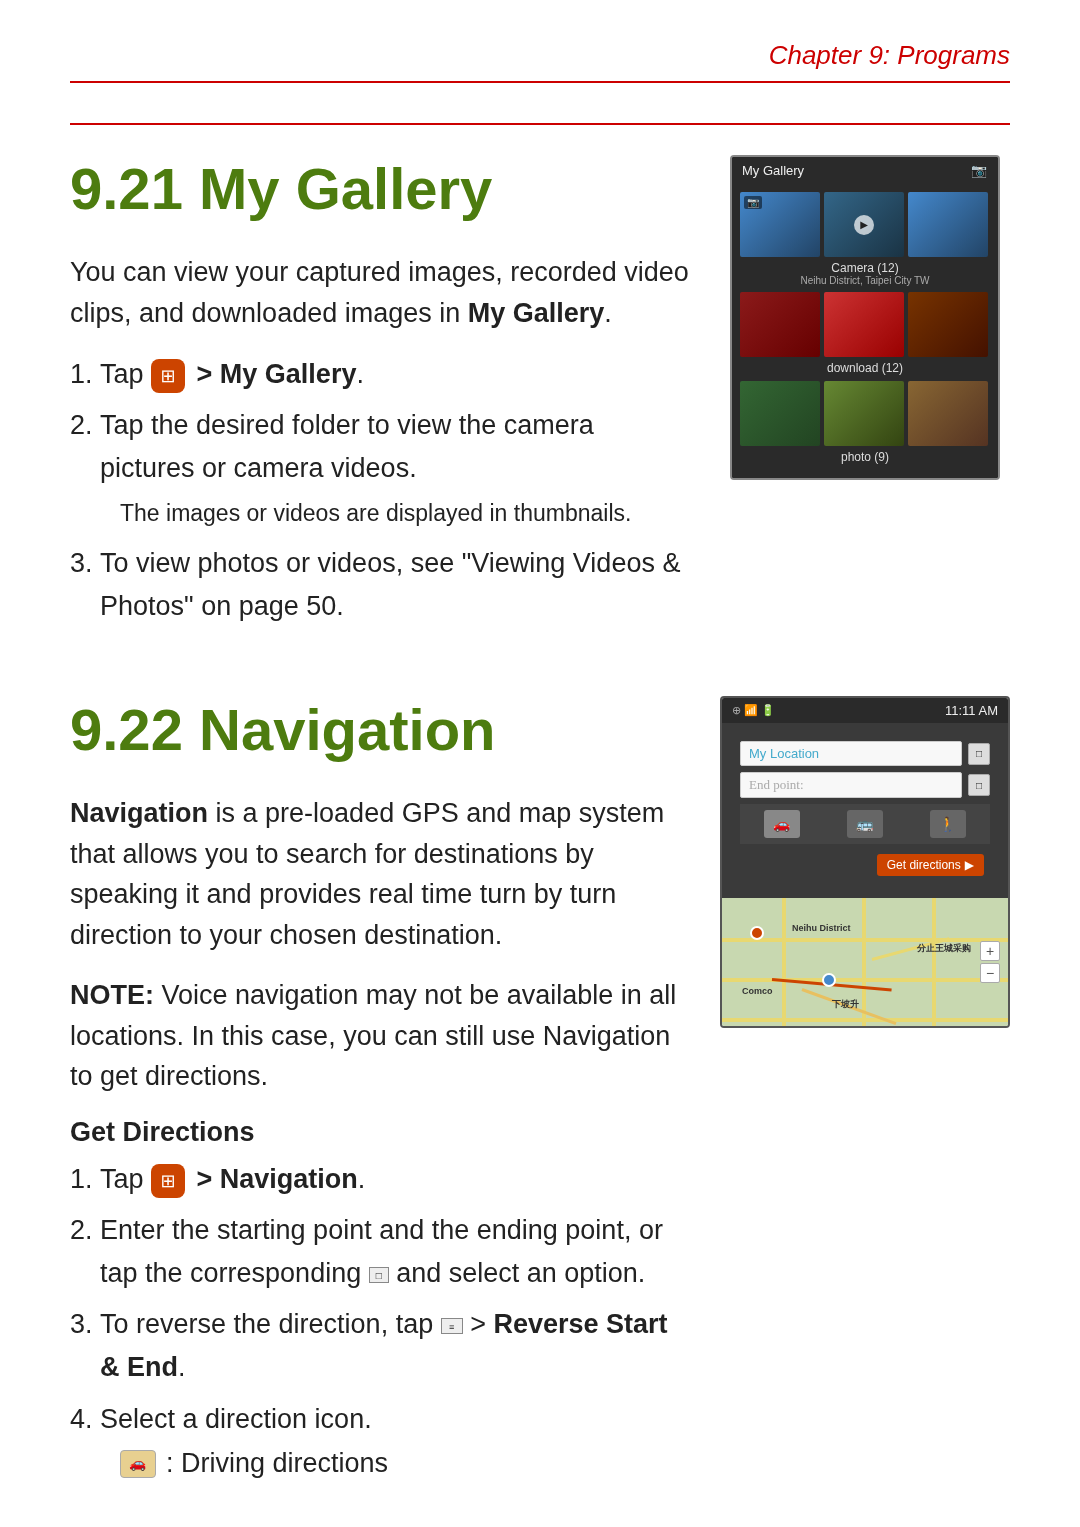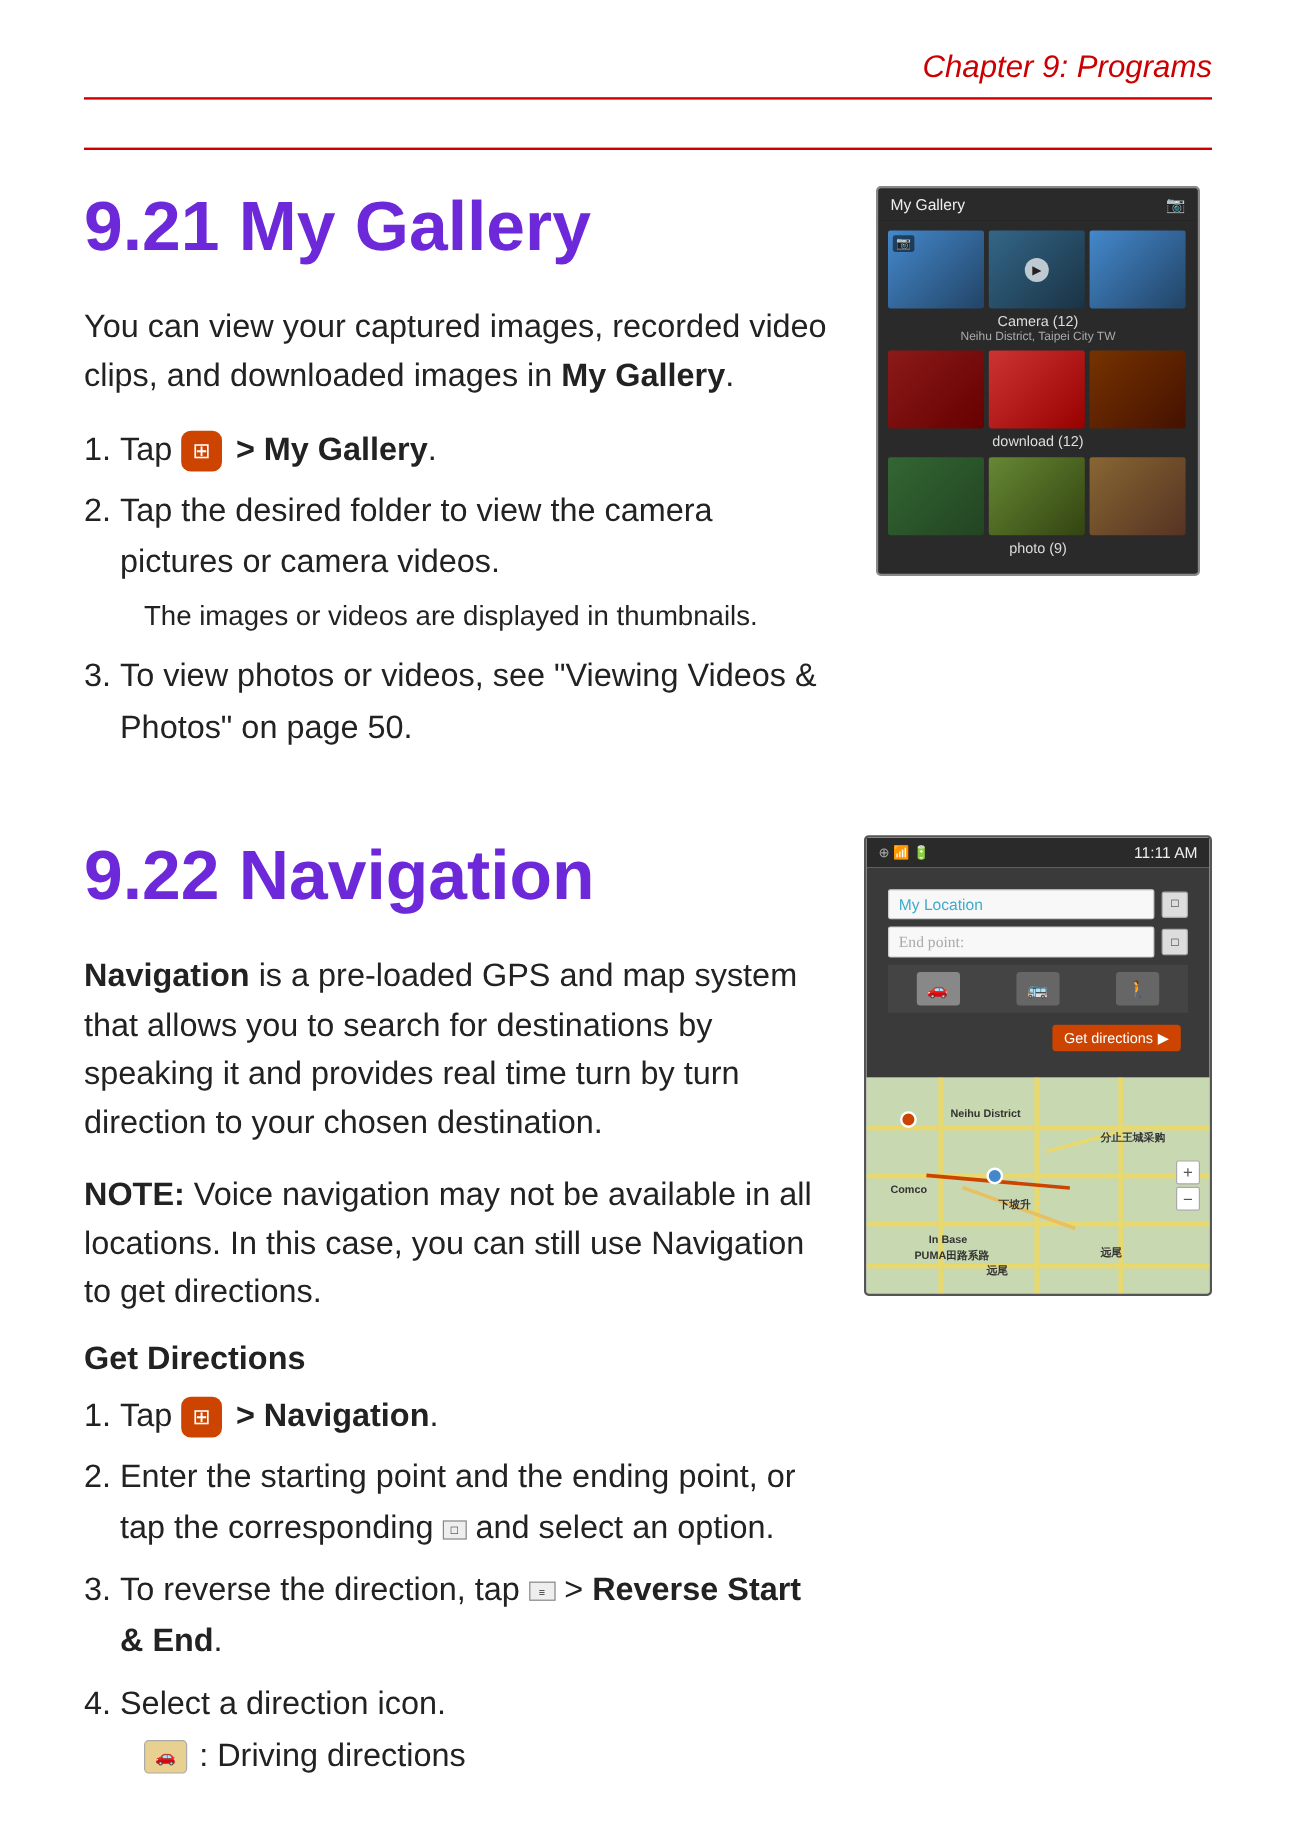--- a/index.html
+++ b/index.html
@@ -28,21 +28,21 @@
       font-style: italic;
       border-bottom: 2px solid #cc0000;
       padding-bottom: 10px;
       margin-bottom: 40px;
     }
 
     
     .section-title {
       font-size: 58px;
       font-weight: bold;
-      color: #6d28d9;
+      color: #4d7c0f;
       margin-bottom: 30px;
     }
 
     
     .gallery-section {
       display: flex;
       gap: 40px;
       margin-bottom: 60px;
     }
 
@@ -349,21 +349,21 @@
       padding: 4px 10px;
       border-radius: 3px;
       display: flex;
       align-items: center;
       gap: 4px;
     }
 
     
     .map-area {
       width: 100%;
-      height: 180px;
+      height: 128px;
       background: #c8d8b0;
       position: relative;
       overflow: hidden;
     }
 
     .map-road-h {
       position: absolute;
       height: 4px;
       background: #e8d870;
       left: 0;

